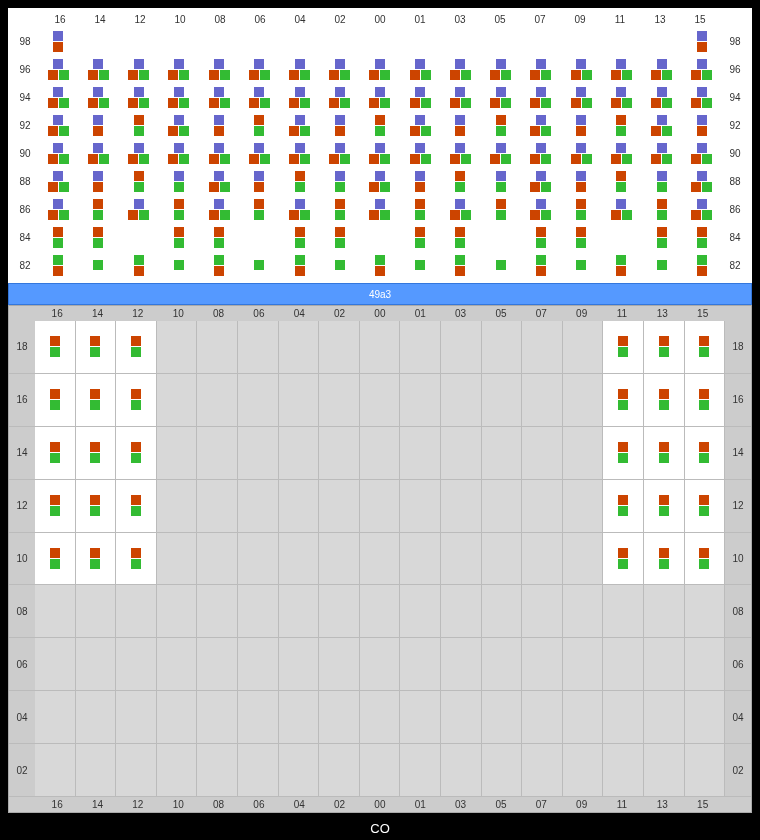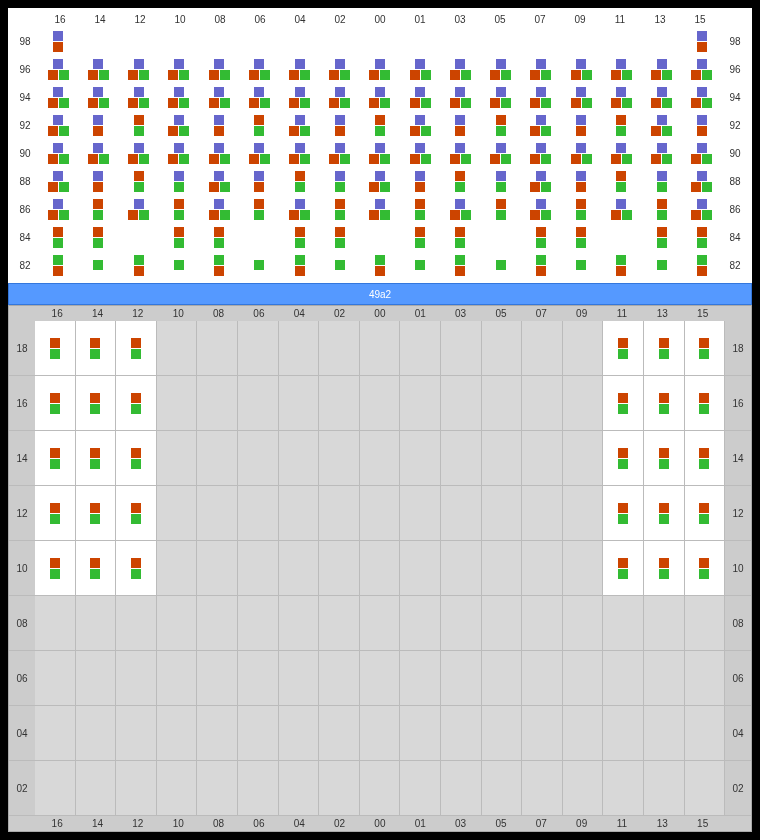--- a/index.html
+++ b/index.html
@@ -1667,21 +1667,21 @@
                 </div>
               </div>
             </div>
             <span class="row-label">82</span>
           </div>
         </div>
     </div>
   </div>
 
   <div class="divider-bar">
-    <div class="divider-segment">49a2</div>
+    <div class="divider-segment">49a3</div>
   </div>
 
   <div class="bottom-section">
     <div class="bottom-grid">
       <div class="bottom-col-headers">
         <span class="col-header">16</span>
         <span class="col-header">14</span>
         <span class="col-header">12</span>
         <span class="col-header">10</span>
         <span class="col-header">08</span>
@@ -2192,13 +2192,14 @@
         <span class="col-header">05</span>
         <span class="col-header">07</span>
         <span class="col-header">09</span>
         <span class="col-header">11</span>
         <span class="col-header">13</span>
         <span class="col-header">15</span>
       </div>
     </div>
   </div>
 
+  <div style="text-align:center; color:#fff; font-size:13px; padding-bottom:4px;">CO</div>
 </div>
 
 </body></html>

